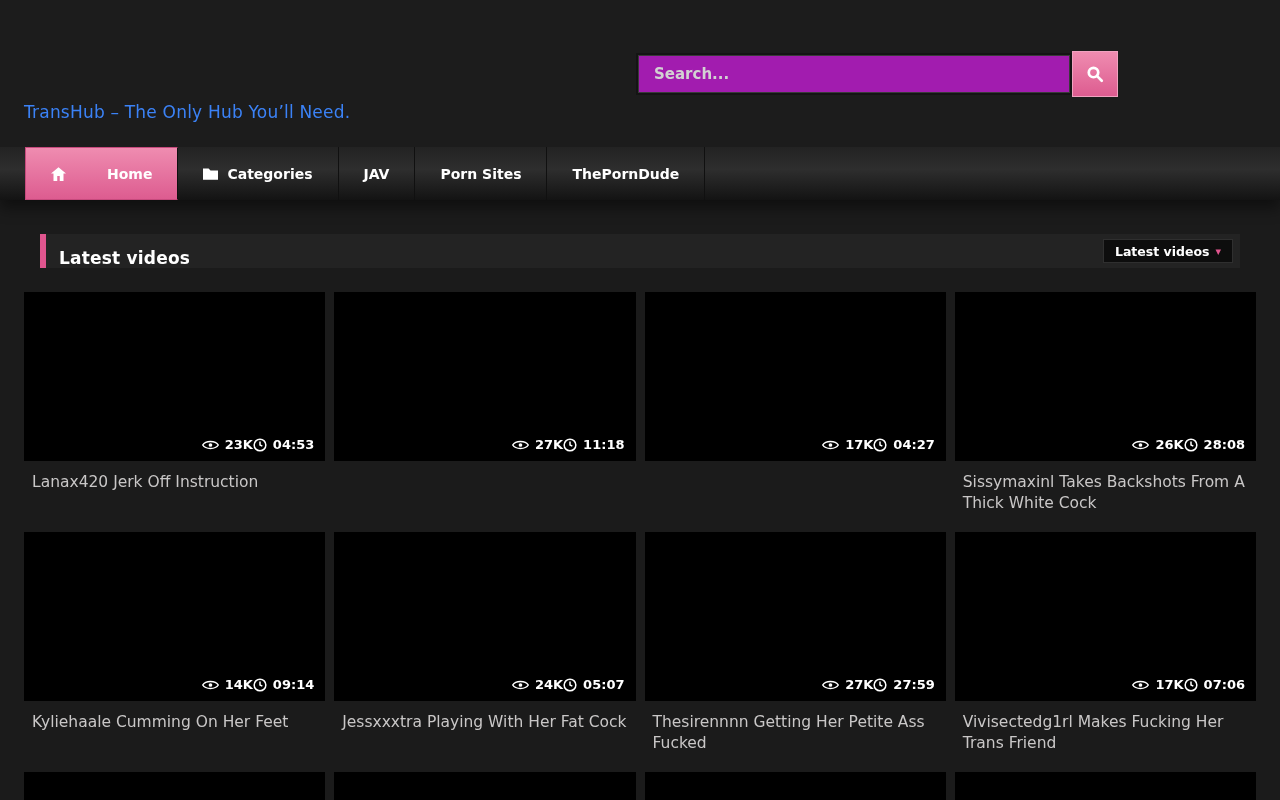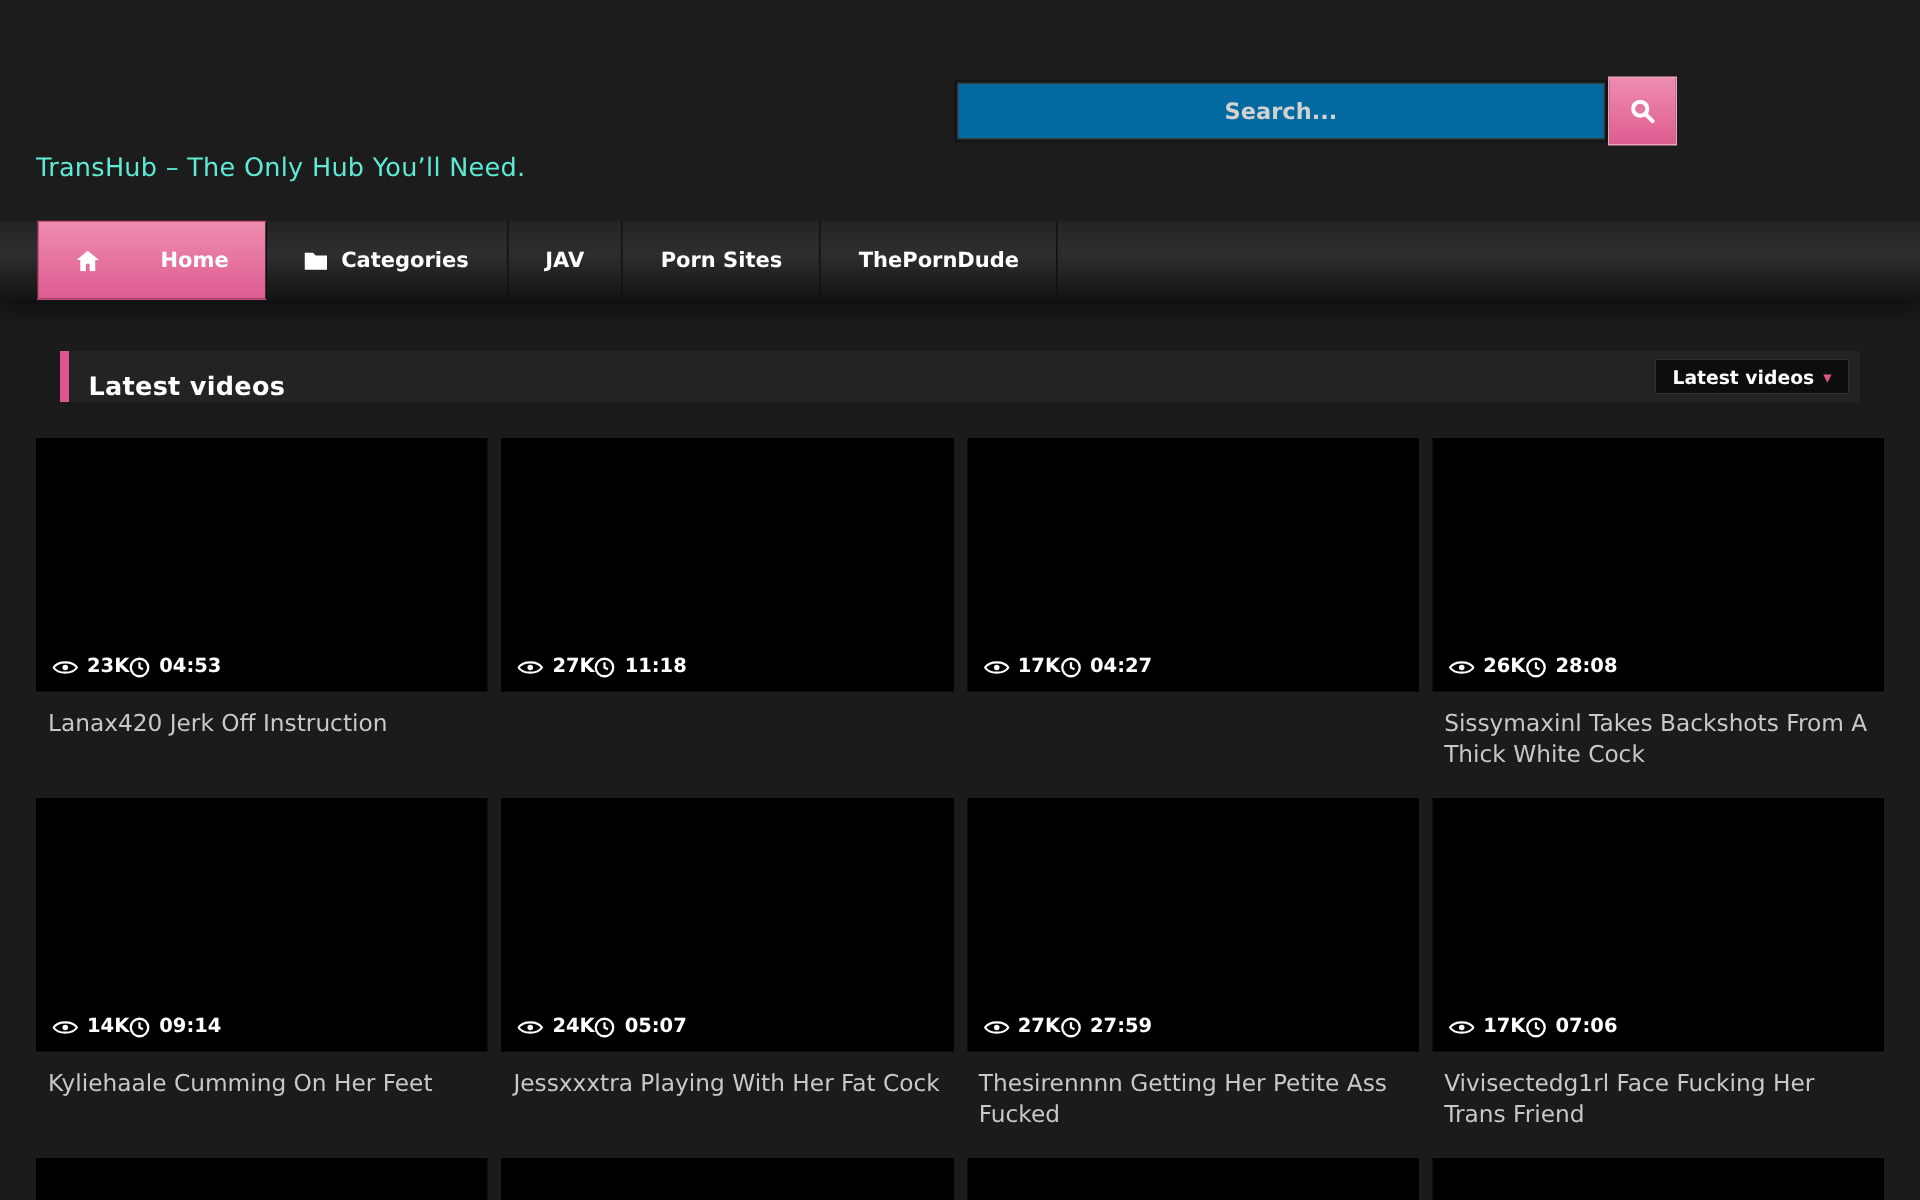--- a/index.html
+++ b/index.html
@@ -11,33 +11,32 @@
   }
   :root{
     --accent:#e0558e;
     --accent-light:#ef8cb0;
     --accent-dark:#dd5c90;
   }
   
   .site-header{ position:relative; height:147px; background:#1c1c1c; }
   .search-form{ position:absolute; left:638px; top:51px; display:flex; align-items:center; }
   .search-input{
-    width:432px; height:38px; background:#0369a1;
+    width:432px; height:38px; background:#a21caf;
     border:1px solid #3a3a3a; outline:2px solid #141414;
     color:#e5e5e5; font-weight:bold; font-size:15px; padding:0 15px;
     font-family:inherit;
-    text-align:center;
   }
   .search-input::placeholder{ color:#d2d2d2; font-weight:bold; }
   .search-btn{
     width:46px; height:46px; margin-left:2px; border:1px solid #f0a2c0;
     background:linear-gradient(180deg,var(--accent-light),var(--accent-dark));
     display:flex; align-items:center; justify-content:center; cursor:pointer;
   }
-  .tagline{ position:absolute; left:24px; top:102px; color:#5eead4; font-size:17px; letter-spacing:.2px; }
+  .tagline{ position:absolute; left:24px; top:102px; color:#3b82f6; font-size:17px; letter-spacing:.2px; }
   
   .main-nav{
     height:53px; display:flex; align-items:stretch;
     background:linear-gradient(180deg,#232323 0%,#2e2e2e 42%,#131313 100%);
     box-shadow:0 8px 14px rgba(0,0,0,.45);
     padding-left:25px;
   }
   .nav-item{
     display:flex; align-items:center; gap:9px;
     padding:0 25px; color:#fff; font-size:14px; font-weight:bold;
@@ -65,21 +64,21 @@
   
   .video-grid{
     margin:24px 24px 0; display:grid;
     grid-template-columns:repeat(4,1fr); column-gap:9px; row-gap:0;
     grid-auto-rows:240px;
   }
   .card{ cursor:pointer; }
   .thumb{ position:relative; height:169px; background:#000; }
   .stats{
     position:absolute; left:0; right:0; bottom:0;
-    display:flex; justify-content:flex-start; align-items:center;
+    display:flex; justify-content:flex-end; align-items:center;
     padding:9px 11px; font-size:13px; font-weight:bold; color:#fff;
   }
   .stat{ display:flex; align-items:center; gap:6px; }
   .vtitle{
     padding:11px 8px 0; text-align:left; color:#c9c7c7;
     font-size:15.5px; line-height:1.35;
   }
 </style>
 </head>
 <body>
@@ -333,21 +332,21 @@
           <span style="display:flex">
               <svg width="14" height="14" viewBox="0 0 24 24" fill="none" stroke="#fff" stroke-width="2.6">
                 <circle cx="12" cy="12" r="10"></circle>
                 <path d="M12 6 V12 L16 14"></path>
               </svg>
             </span>
           <span>07:06</span>
         </span>
       </div>
     </div>
-    <div class="vtitle">Vivisectedg1rl Face Fucking Her Trans Friend</div>
+    <div class="vtitle">Vivisectedg1rl Makes Fucking Her Trans Friend</div>
   </article>
 
   <article class="card">
       <div class="thumb"></div>
     </article>
   <article class="card">
       <div class="thumb"></div>
     </article>
   <article class="card">
       <div class="thumb"></div>

